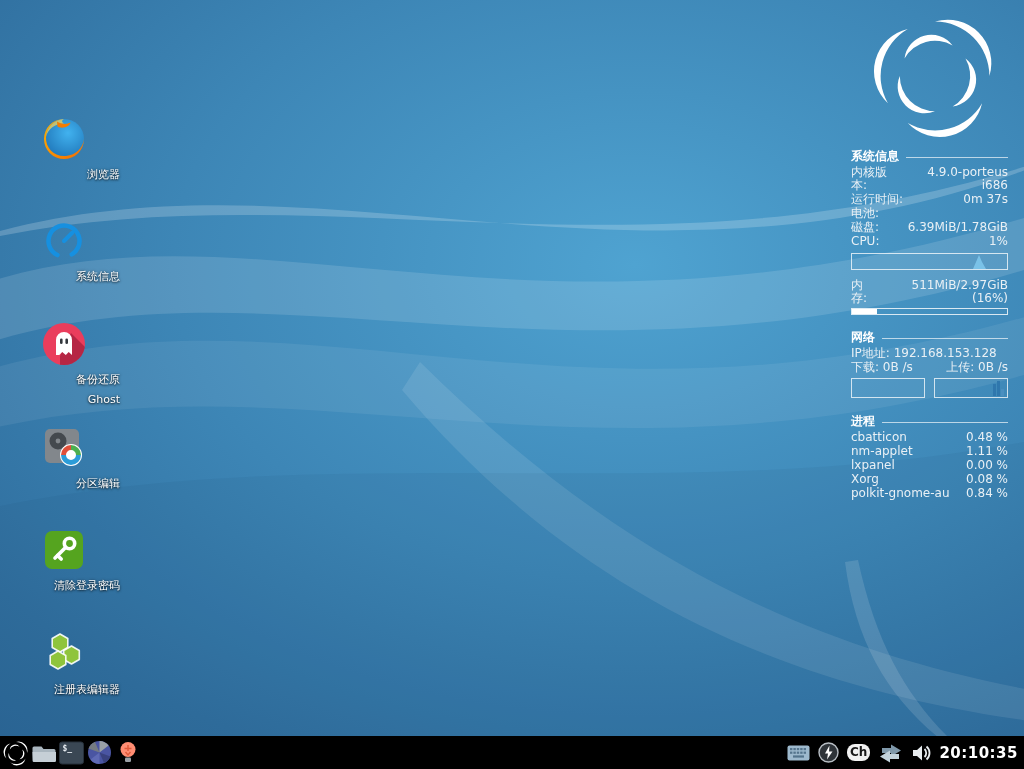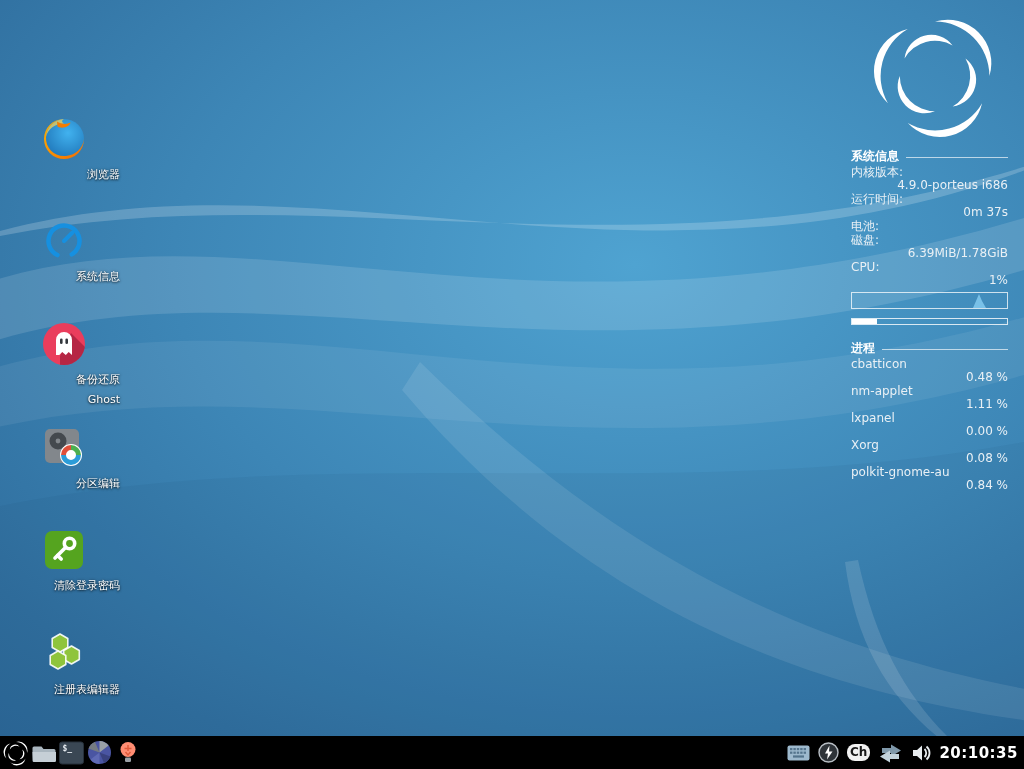--- a/index.html
+++ b/index.html
@@ -23,21 +23,21 @@
   .dicon .glyph { width:48px; height:48px; margin:0 auto; display:block; }
   .dicon .dlabel { margin-top:3px; font-size:11px; color:#fff; line-height:17px;
     text-shadow:0 1px 2px rgba(0,0,0,.75), 0 0 3px rgba(0,0,0,.5);text-align:right; }
   .dicon .dsub:empty { display:none; }
 
   
   .conky { position:absolute; top:150px; right:16px; width:157px; font-size:12px;
     color:#e9f0f5; line-height:13px; }
   .c-header { display:flex; align-items:center; font-weight:bold; color:#fff; margin-bottom:3px; }
   .c-header .hline { flex:1; height:1px; background:rgba(255,255,255,.65); margin-left:7px; margin-top:2px; }
-  .c-row { display:flex; justify-content:space-between; margin:0 0 1px 0;flex-direction:column; }
+  .c-row { display:flex; justify-content:space-between; margin:0 0 1px 0; }
   .c-row .val { text-align:right; }
   .cpu-graph { position:relative; height:17px; border:1px solid rgba(255,255,255,.75); margin:5px 0 9px 0; }
   .cpu-spike { position:absolute; right:18px; bottom:0; }
   .mem-bar { position:relative; height:7px; border:1px solid rgba(255,255,255,.8); margin-top:3px; }
   .mem-fill { position:absolute; left:0; top:0; bottom:0; background:#ffffff; }
   .net-section { margin-top:16px; }
   .net-graphs { display:flex; justify-content:space-between; margin-top:4px; }
   .net-box { position:relative; width:74px; height:20px; border:1px solid rgba(255,255,255,.75); }
   .net-bars { position:absolute; right:3px; bottom:1px; display:flex; align-items:flex-end; gap:1px; }
   .net-bars i { display:block; width:3px; background:#2f77ad; }
@@ -191,24 +191,51 @@
       <span>CPU:</span>
       <span class="val">1%</span>
     </div>
 
     <div class="cpu-graph">
       <svg class="cpu-spike" width="16" height="15">
         <polygon points="0,15 6,1 9,8 13,15" fill="#7cc4ea" opacity="0.95"></polygon>
       </svg>
     </div>
 
+    <div class="c-row">
+      <span>内存:</span>
+      <span class="val">511MiB/2.97GiB (16%)</span>
+    </div>
     <div class="mem-bar">
       <div class="mem-fill" style="width: 16%;"></div>
     </div>
 
+    <div class="net-section">
+      <div class="c-header">
+        <span>网络</span>
+        <span class="hline"></span>
+      </div>
+      <div class="c-row">
+        <span>IP地址: 192.168.153.128</span>
+      </div>
+      <div class="c-row">
+        <span>下载: 0B  /s</span>
+        <span class="val">上传: 0B  /s</span>
+      </div>
+      <div class="net-graphs">
+        <div class="net-box"></div>
+        <div class="net-box">
+          <div class="net-bars">
+            <i style="height:12px"></i>
+              <i style="height:15px"></i>
+              <i style="height:7px;background:#4a8fc0"></i>
+          </div>
+        </div>
+      </div>
+    </div>
 
     <div class="proc-section">
       <div class="c-header">
         <span>进程</span>
         <span class="hline"></span>
       </div>
       <div class="c-row">
         <span>cbatticon</span>
         <span class="val">0.48 %</span>
       </div>

